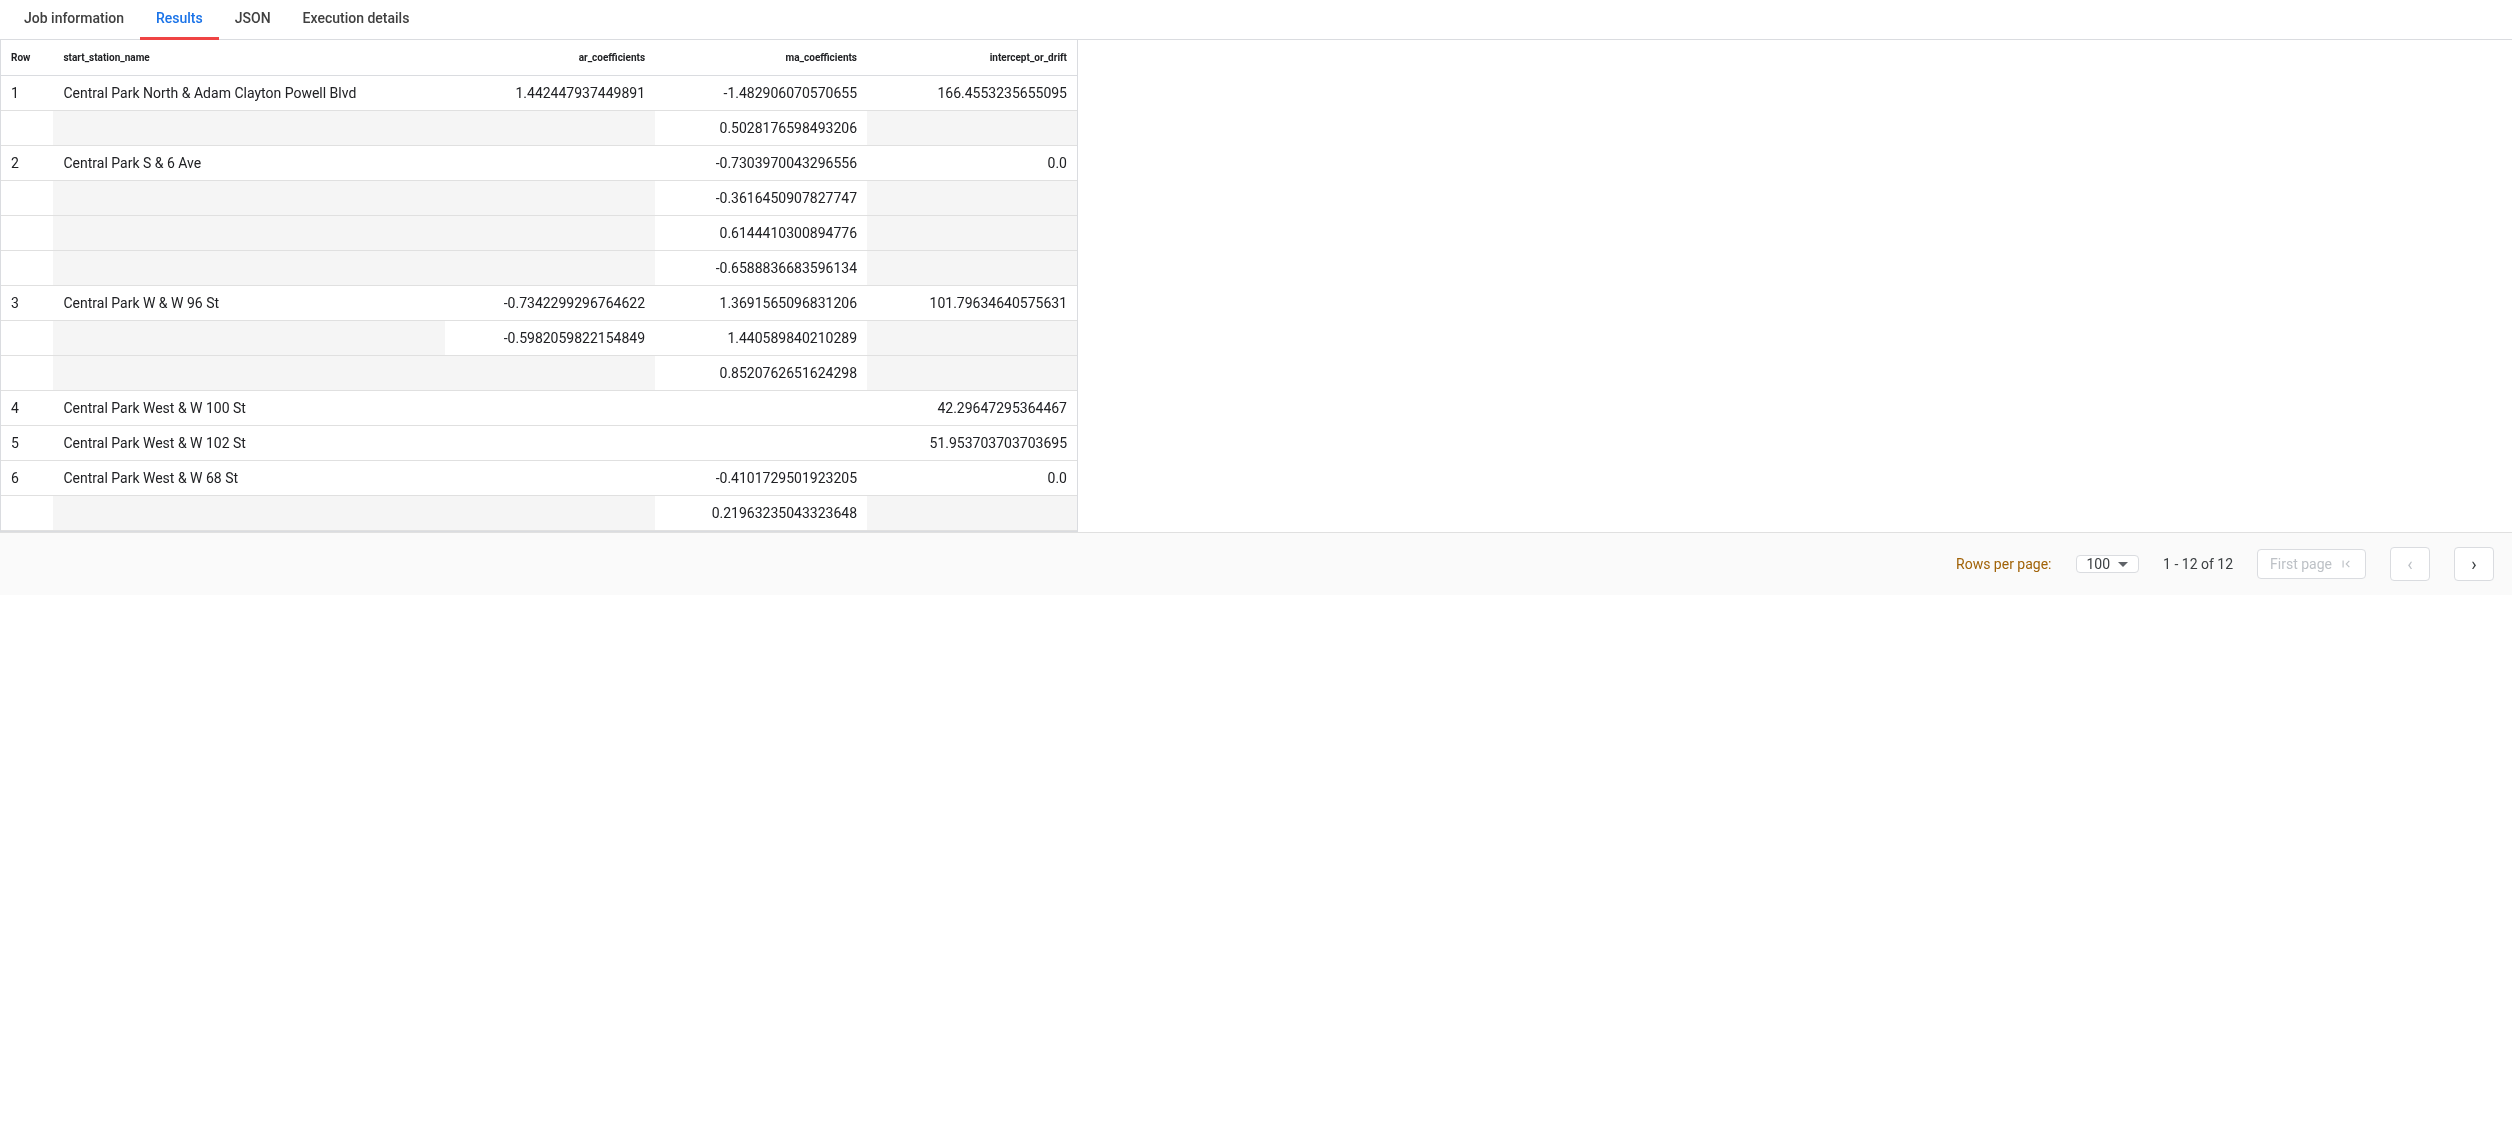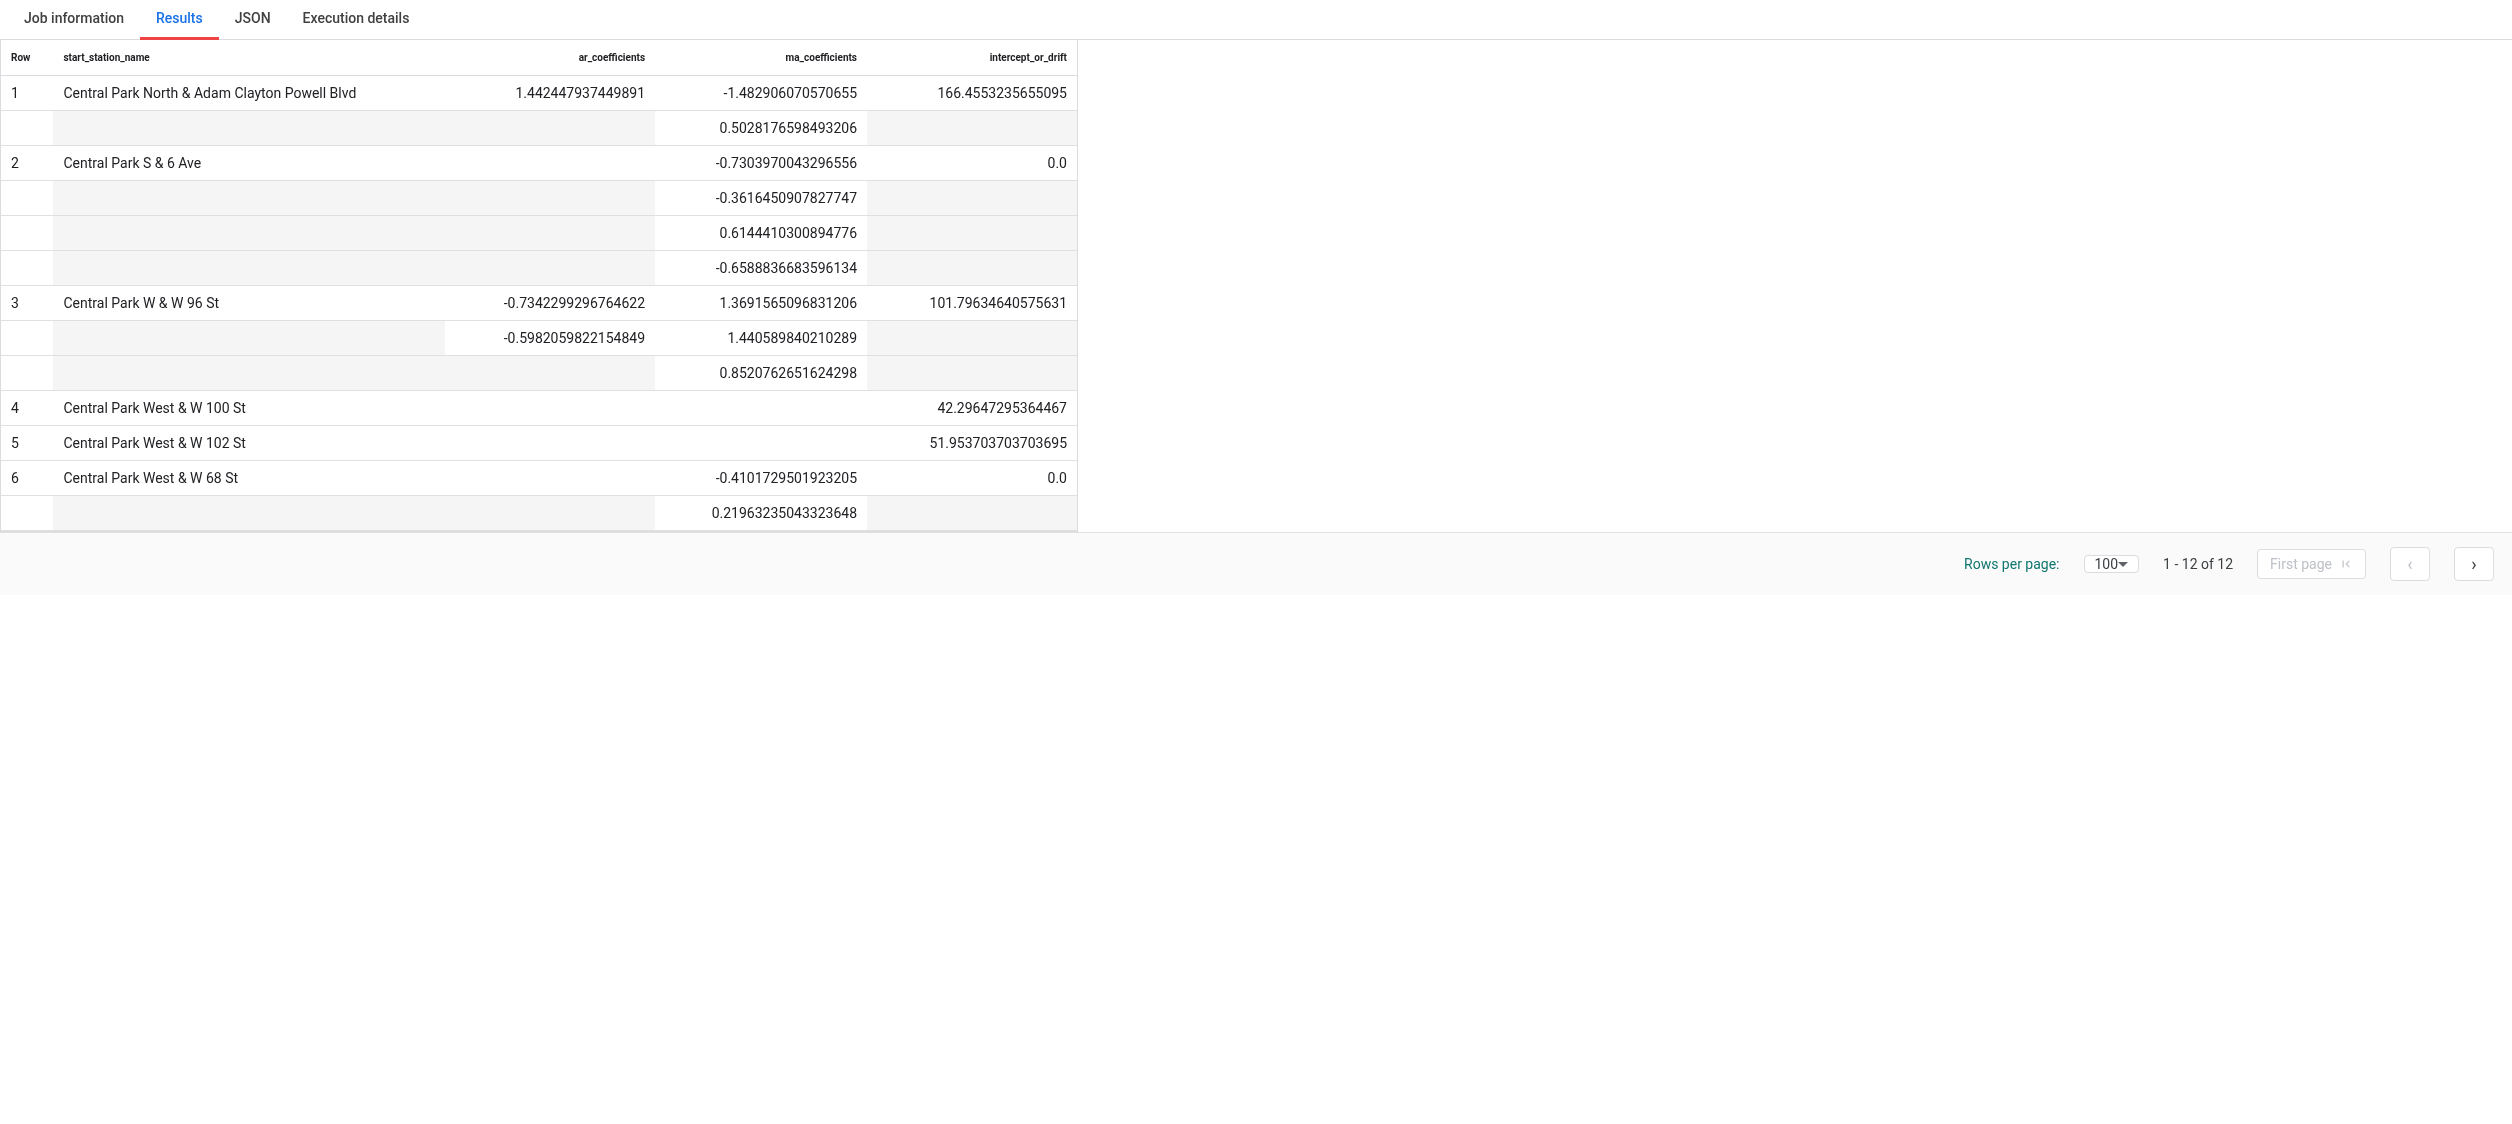--- a/index.html
+++ b/index.html
@@ -71,27 +71,28 @@
     display: flex;
     justify-content: flex-end;
     align-items: center;
     gap: 24px;
     padding: 14px 18px 14px 0;
     font-size: 14px;
     color: #3c4043;
     border-top: 1px solid #e0e0e0;
     background: #fafafa;
   }
-  .footer .label { color: #0f766e; }
+  .footer .label { color: #a16207; }
   .select {
     border: 1px solid #dadce0;
     border-radius: 4px;
     padding: 0 10px;
     display: flex;
     align-items: center;
+    gap: 8px;
     background: #fff;
     cursor: pointer;
   }
   .select .caret {
     width: 0; height: 0;
     border-left: 5px solid transparent;
     border-right: 5px solid transparent;
     border-top: 5px solid #5f6368;
   }
   .pager-btn {

